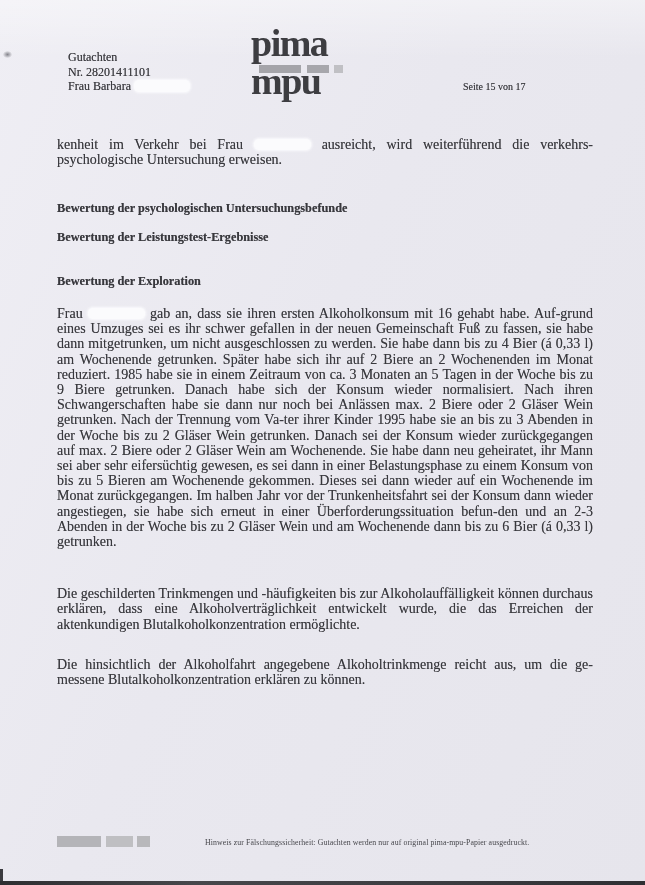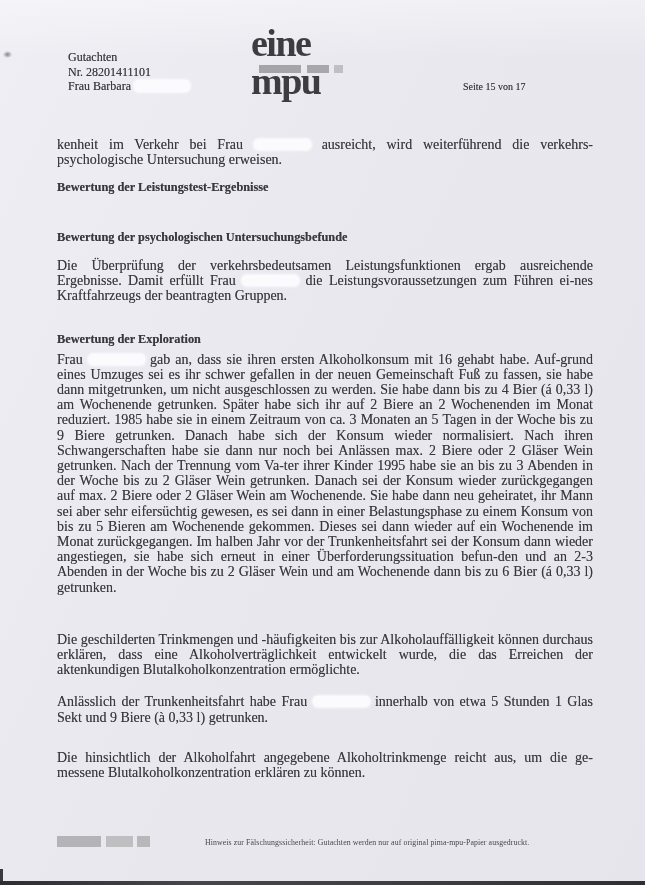--- a/index.html
+++ b/index.html
@@ -74,63 +74,53 @@
   <div class="ref">
     <div>Gutachten</div>
     <div>Nr. 28201411101</div>
     <div>
       <span>Frau Barbara</span>
       <span class="redact hdr"></span>
     </div>
   </div>
 
   <div class="logo">
-    <div class="logo-line">eine</div>
+    <div class="logo-line">pima</div>
     <div class="logo-bars">
       <span class="bar b1"></span><span class="bar b2"></span><span class="bar b3"></span>
     </div>
     <div class="logo-line">mpu</div>
   </div>
 
   <div class="page-num">Seite 15 von 17</div>
 
   <div class="body">
 
     <p class="para">
       <span>kenheit im Verkehr bei Frau</span>
       <span class="redact"></span>
       <span>ausreicht, wird weiterführend die verkehrs-psychologische Untersuchung erweisen.</span>
     </p>
 
+    <h2 class="head" style="margin-top:34px">Bewertung der psychologischen Untersuchungsbefunde</h2>
+
     <h2 class="head" style="margin-top:13px">Bewertung der Leistungstest-Ergebnisse</h2>
 
-    <h2 class="head" style="margin-top:34px">Bewertung der psychologischen Untersuchungsbefunde</h2>
-
-    <p class="para" style="margin-top:13px">
-      <span>Die Überprüfung der verkehrsbedeutsamen Leistungsfunktionen ergab ausreichende Ergebnisse. Damit erfüllt Frau</span>
-      <span class="redact"></span>
-      <span>die Leistungsvoraussetzungen zum Führen ei-nes Kraftfahrzeugs der beantragten Gruppen.</span>
-    </p>
 
     <h2 class="head" style="margin-top:29px">Bewertung der Exploration</h2>
 
 
-    <p class="para" style="margin-top:4px">
+    <p class="para" style="margin-top:17px">
       <span>Frau</span>
       <span class="redact"></span>
       <span>gab an, dass sie ihren ersten Alkoholkonsum mit 16 gehabt habe. Auf-grund eines Umzuges sei es ihr schwer gefallen in der neuen Gemeinschaft Fuß zu fassen, sie habe dann mitgetrunken, um nicht ausgeschlossen zu werden. Sie habe dann bis zu 4 Bier (á 0,33 l) am Wochenende getrunken. Später habe sich ihr auf 2 Biere an 2 Wochenenden im Monat reduziert. 1985 habe sie in einem Zeitraum von ca. 3 Monaten an 5 Tagen in der Woche bis zu 9 Biere getrunken. Danach habe sich der Konsum wieder normalisiert. Nach ihren Schwangerschaften habe sie dann nur noch bei Anlässen max. 2 Biere oder 2 Gläser Wein getrunken. Nach der Trennung vom Va-ter ihrer Kinder 1995 habe sie an bis zu 3 Abenden in der Woche bis zu 2 Gläser Wein getrunken. Danach sei der Konsum wieder zurückgegangen auf max. 2 Biere oder 2 Gläser Wein am Wochenende. Sie habe dann neu geheiratet, ihr Mann sei aber sehr eifersüchtig gewesen, es sei dann in einer Belastungsphase zu einem Konsum von bis zu 5 Bieren am Wochenende gekommen. Dieses sei dann wieder auf ein Wochenende im Monat zurückgegangen. Im halben Jahr vor der Trunkenheitsfahrt sei der Konsum dann wieder angestiegen, sie habe sich erneut in einer Überforderungssituation befun-den und an 2-3 Abenden in der Woche bis zu 2 Gläser Wein und am Wochenende dann bis zu 6 Bier (á 0,33 l) getrunken.</span>
     </p>
 
     <p class="para" style="margin-top:37px">Die geschilderten Trinkmengen und -häufigkeiten bis zur Alkoholauffälligkeit können durchaus erklären, dass eine Alkoholverträglichkeit entwickelt wurde, die das Erreichen der aktenkundigen Blutalkoholkonzentration ermöglichte.</p>
 
-    <p class="para" style="margin-top:17px">
-      <span>Anlässlich der Trunkenheitsfahrt habe Frau</span>
-      <span class="redact"></span>
-      <span>innerhalb von etwa 5 Stunden 1 Glas Sekt und 9 Biere (à 0,33 l) getrunken.</span>
-    </p>
 
     <p class="para" style="margin-top:25px">Die hinsichtlich der Alkoholfahrt angegebene Alkoholtrinkmenge reicht aus, um die ge-messene Blutalkoholkonzentration erklären zu können.</p>
 
   </div>
 
   <div class="footer">
     <span class="fblock f1"></span><span class="fblock f2"></span><span class="fblock f3"></span>
     <div class="hint">Hinweis zur Fälschungssicherheit: Gutachten werden nur auf original pima-mpu-Papier ausgedruckt.</div>
   </div>
 

